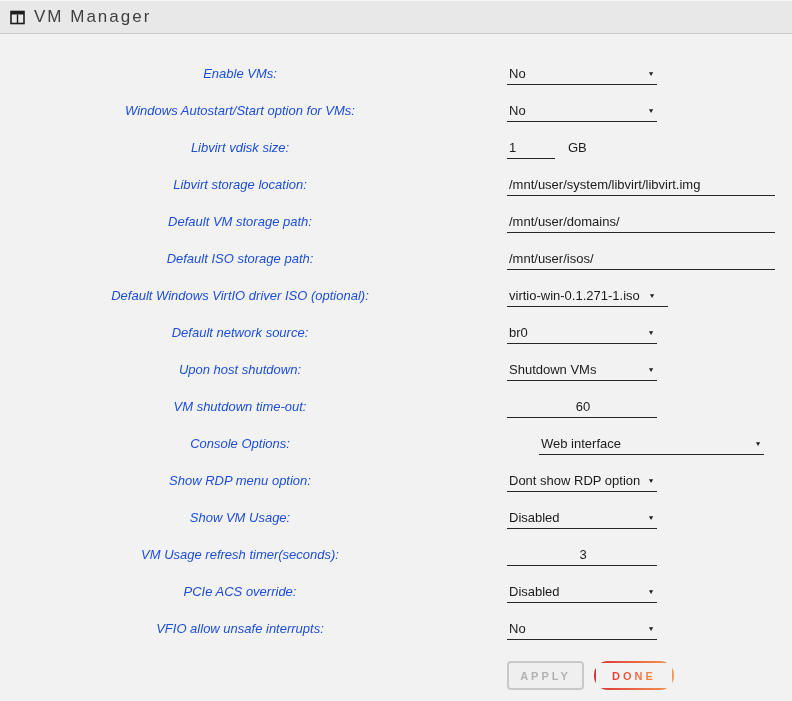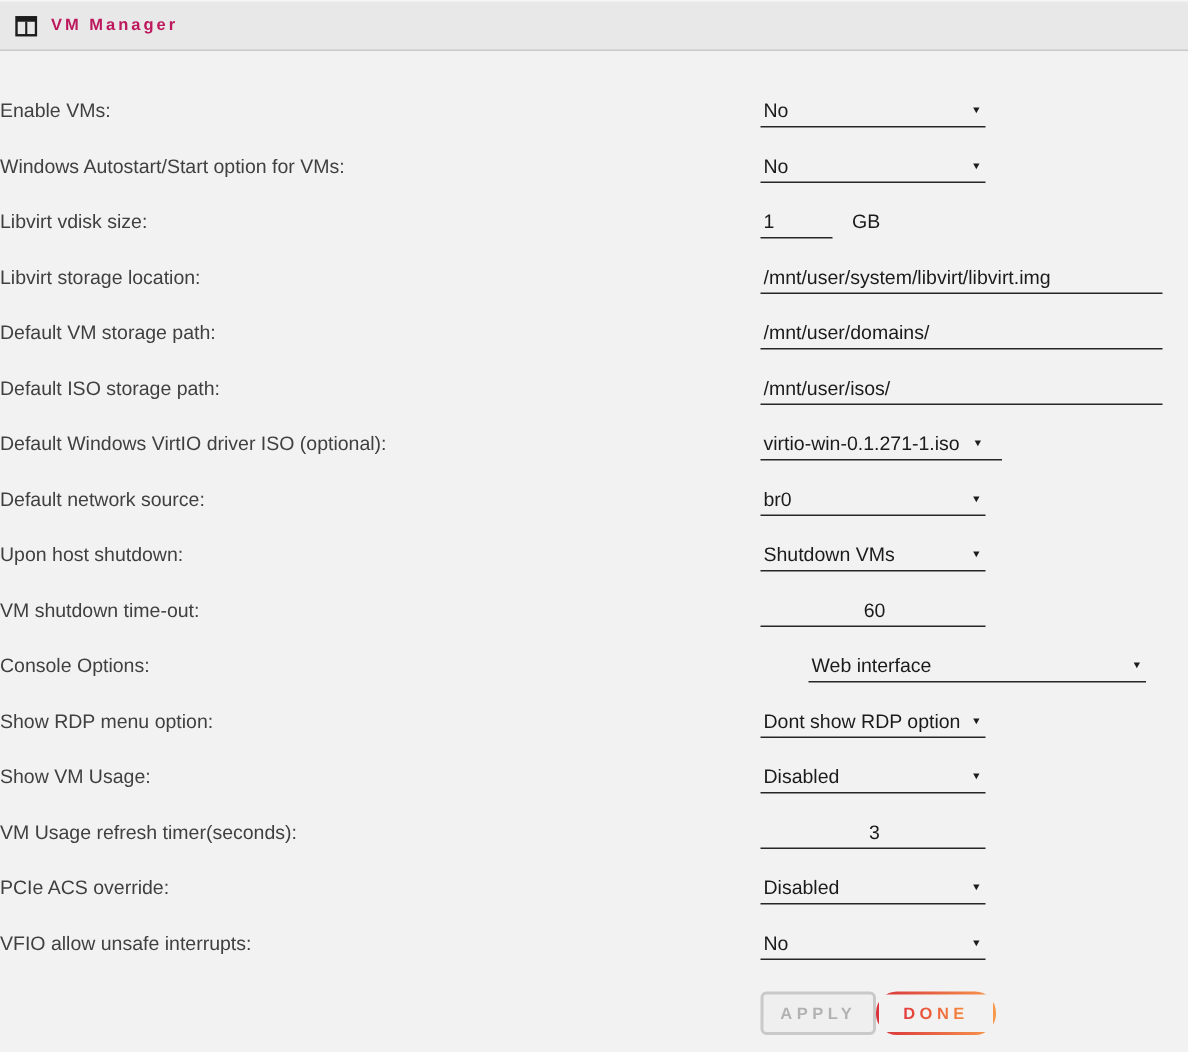--- a/index.html
+++ b/index.html
@@ -15,35 +15,36 @@
     height:34px;
     background:#e8e8e8;
     border-top:1px solid #f6f6f6;
     border-bottom:1px solid #c9c9c9;
     display:flex;
     align-items:center;
     padding-left:10px;
   }
   .titlebar .ticon{ display:inline-flex; margin-right:9px; }
   .titlebar .ttl{
-    font-weight:700;
+    font-weight:400;
     letter-spacing:2px;
-    font-size:11px;
-    color:#be185d;
+    font-size:17px;
+    color:#404040;
   }
   
   .form{ padding-top:22px; }
   .row{ display:flex; height:37px; }
   .lbl{
     width:480px;
-    text-align:left;
+    text-align:center;
     padding-top:10px;
     line-height:16px;
-    color:#404040;
+    color:#1d4ed8;
     white-space:nowrap;
+    font-style:italic;
   }
   .ctl{
     margin-left:27px;
     padding-top:10px;
     display:flex;
     align-items:flex-start;
   }
   .selectbox{
     display:inline-flex;
     justify-content:space-between;
@@ -77,20 +78,21 @@
   .w-std{ width:150px;text-align:center; }
   .w-virtio{ width:161px; }
   .w-console{ width:225px;margin-left:32px; }
   .w-path{ width:268px; }
   .suffix{ margin-left:13px; padding-top:0; line-height:16px; }
   
   .btnrow{
     margin:13px 0 0 507px;
     display:flex;
     align-items:center;
+    gap:10px;
   }
   .btn-apply{
     width:77px;
     height:29px;
     border:2px solid #c9c9c9;
     border-radius:4px;
     background:#efefef;
     color:#b2b2b2;
     font-family:inherit;
     font-size:11px;

